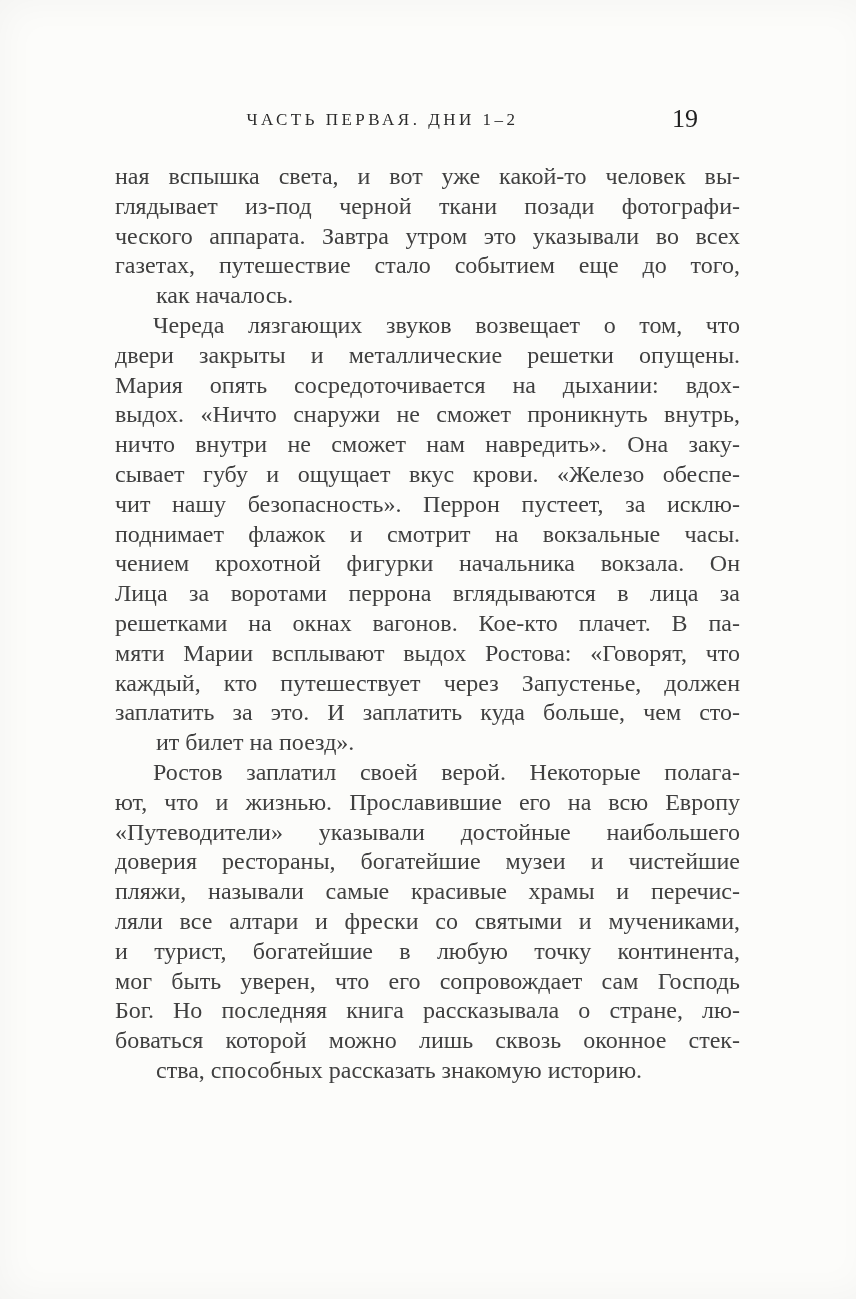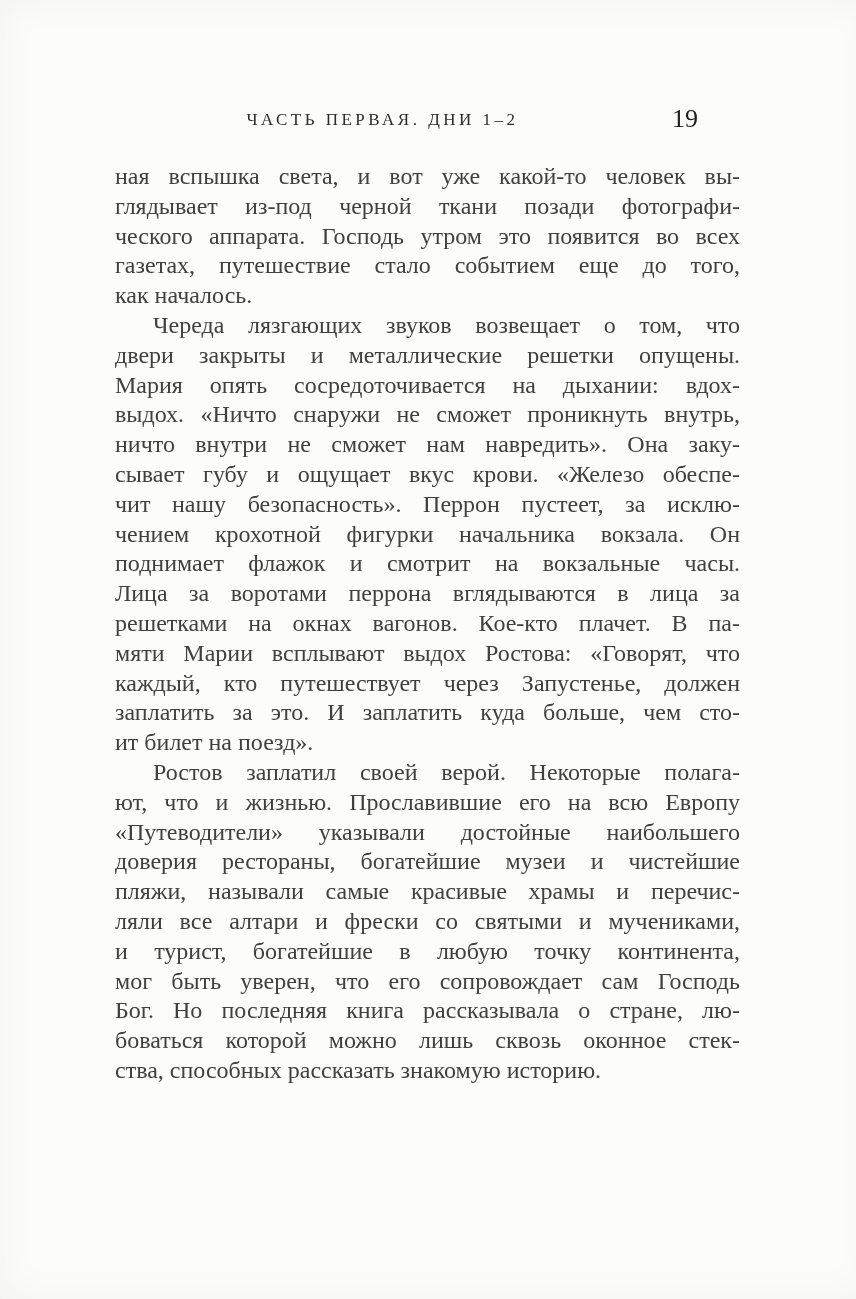--- a/index.html
+++ b/index.html
@@ -55,45 +55,46 @@
     text-align: justify;
     text-align-last: justify;
     white-space: normal;
     color: #404040;
   }
   .line.indent {
     padding-left: 38px;
   }
   .line.last {
     text-align-last: left;
+    margin-left: 41px;
   }
 </style>
 </head>
 <body>
 
 <div class="book-page">
   <div class="header-row">
     <div class="running-header">ЧАСТЬ ПЕРВАЯ. ДНИ 1–2</div>
     <div class="page-number">19</div>
   </div>
   <div class="text-block">
       <div class="line">ная вспышка света, и вот уже какой-то человек вы-</div>
       <div class="line">глядывает из-под черной ткани позади фотографи-</div>
-      <div class="line">ческого аппарата. Господь утром это появится во всех</div>
+      <div class="line">ческого аппарата. Завтра утром это указывали во всех</div>
       <div class="line">газетах, путешествие стало событием еще до того,</div>
       <div class="line last">как началось.</div>
       <div class="line indent">Череда лязгающих звуков возвещает о том, что</div>
       <div class="line">двери закрыты и металлические решетки опущены.</div>
       <div class="line">Мария опять сосредоточивается на дыхании: вдох-</div>
       <div class="line">выдох. «Ничто снаружи не сможет проникнуть внутрь,</div>
       <div class="line">ничто внутри не сможет нам навредить». Она заку-</div>
       <div class="line">сывает губу и ощущает вкус крови. «Железо обеспе-</div>
       <div class="line">чит нашу безопасность». Перрон пустеет, за исклю-</div>
+      <div class="line">поднимает флажок и смотрит на вокзальные часы.</div>
       <div class="line">чением крохотной фигурки начальника вокзала. Он</div>
-      <div class="line">поднимает флажок и смотрит на вокзальные часы.</div>
       <div class="line">Лица за воротами перрона вглядываются в лица за</div>
       <div class="line">решетками на окнах вагонов. Кое-кто плачет. В па-</div>
       <div class="line">мяти Марии всплывают выдох Ростова: «Говорят, что</div>
       <div class="line">каждый, кто путешествует через Запустенье, должен</div>
       <div class="line">заплатить за это. И заплатить куда больше, чем сто-</div>
       <div class="line last">ит билет на поезд».</div>
       <div class="line indent">Ростов заплатил своей верой. Некоторые полага-</div>
       <div class="line">ют, что и жизнью. Прославившие его на всю Европу</div>
       <div class="line">«Путеводители» указывали достойные наибольшего</div>
       <div class="line">доверия рестораны, богатейшие музеи и чистейшие</div>

